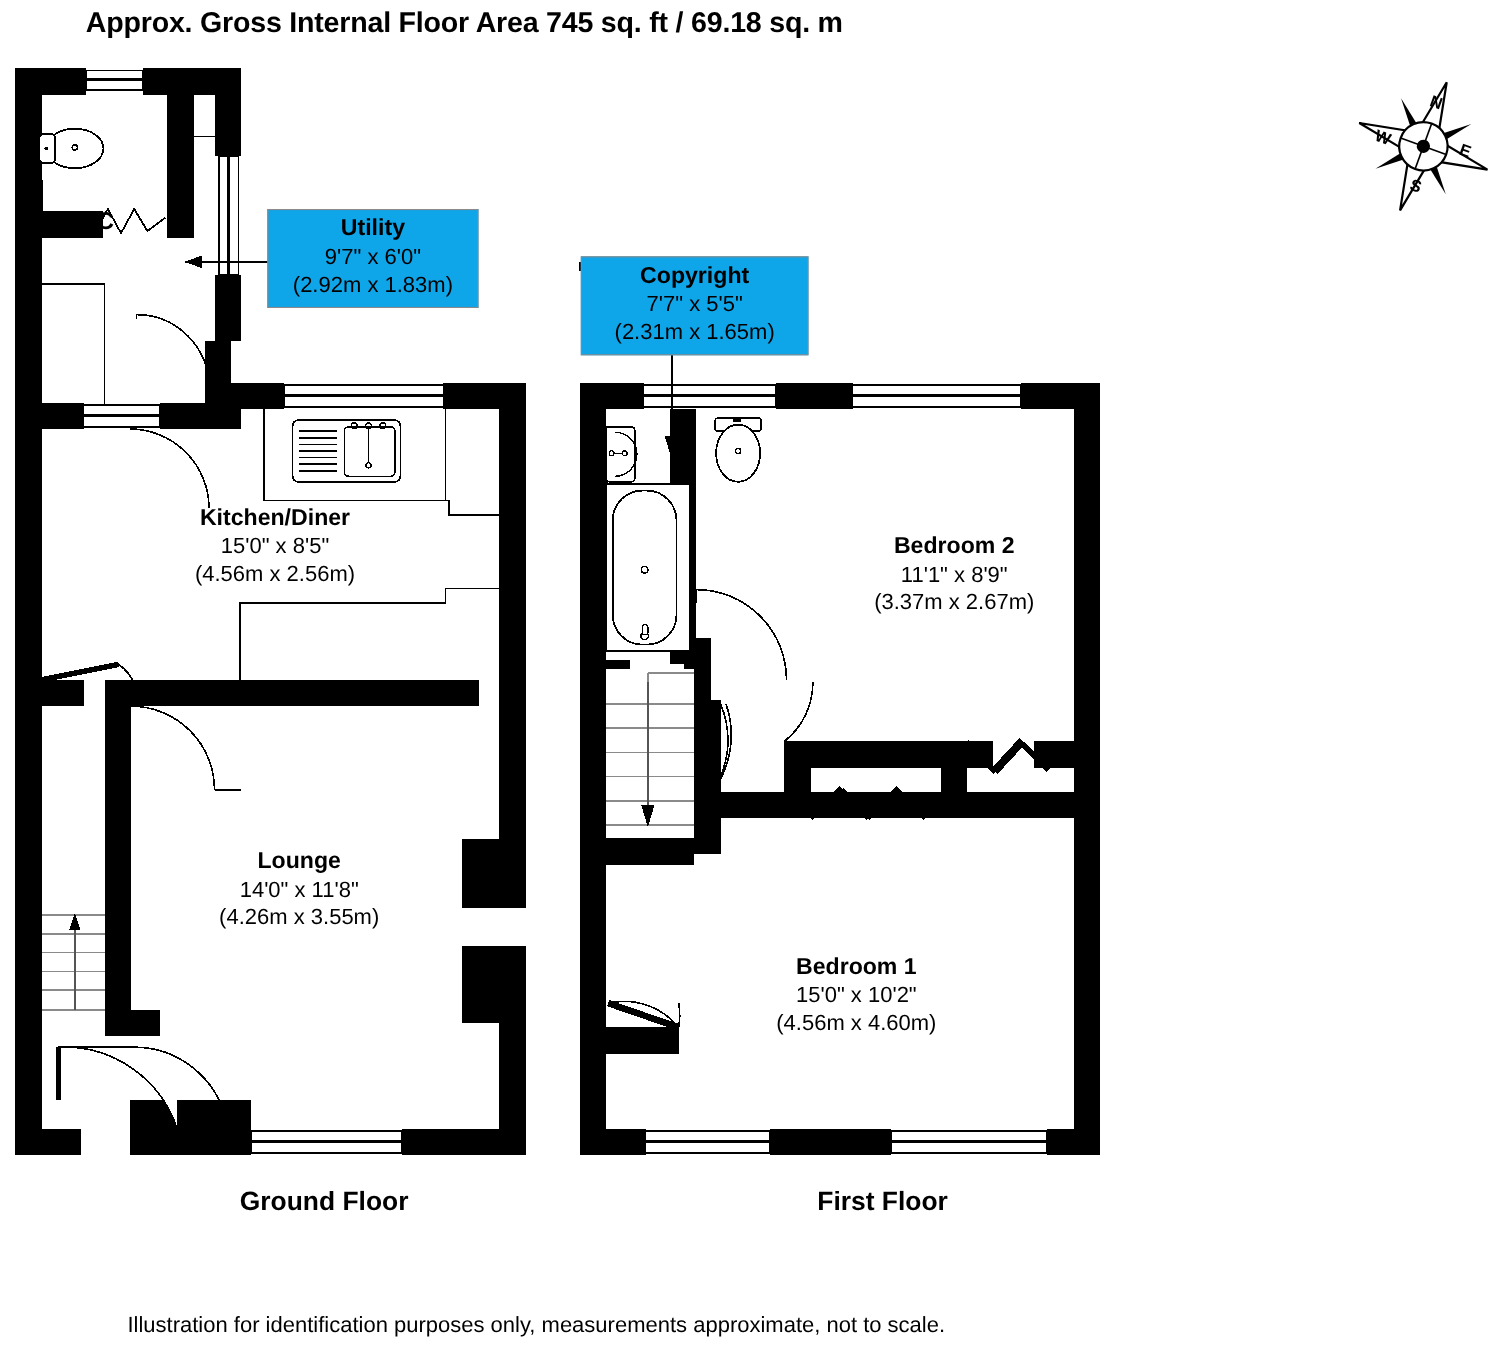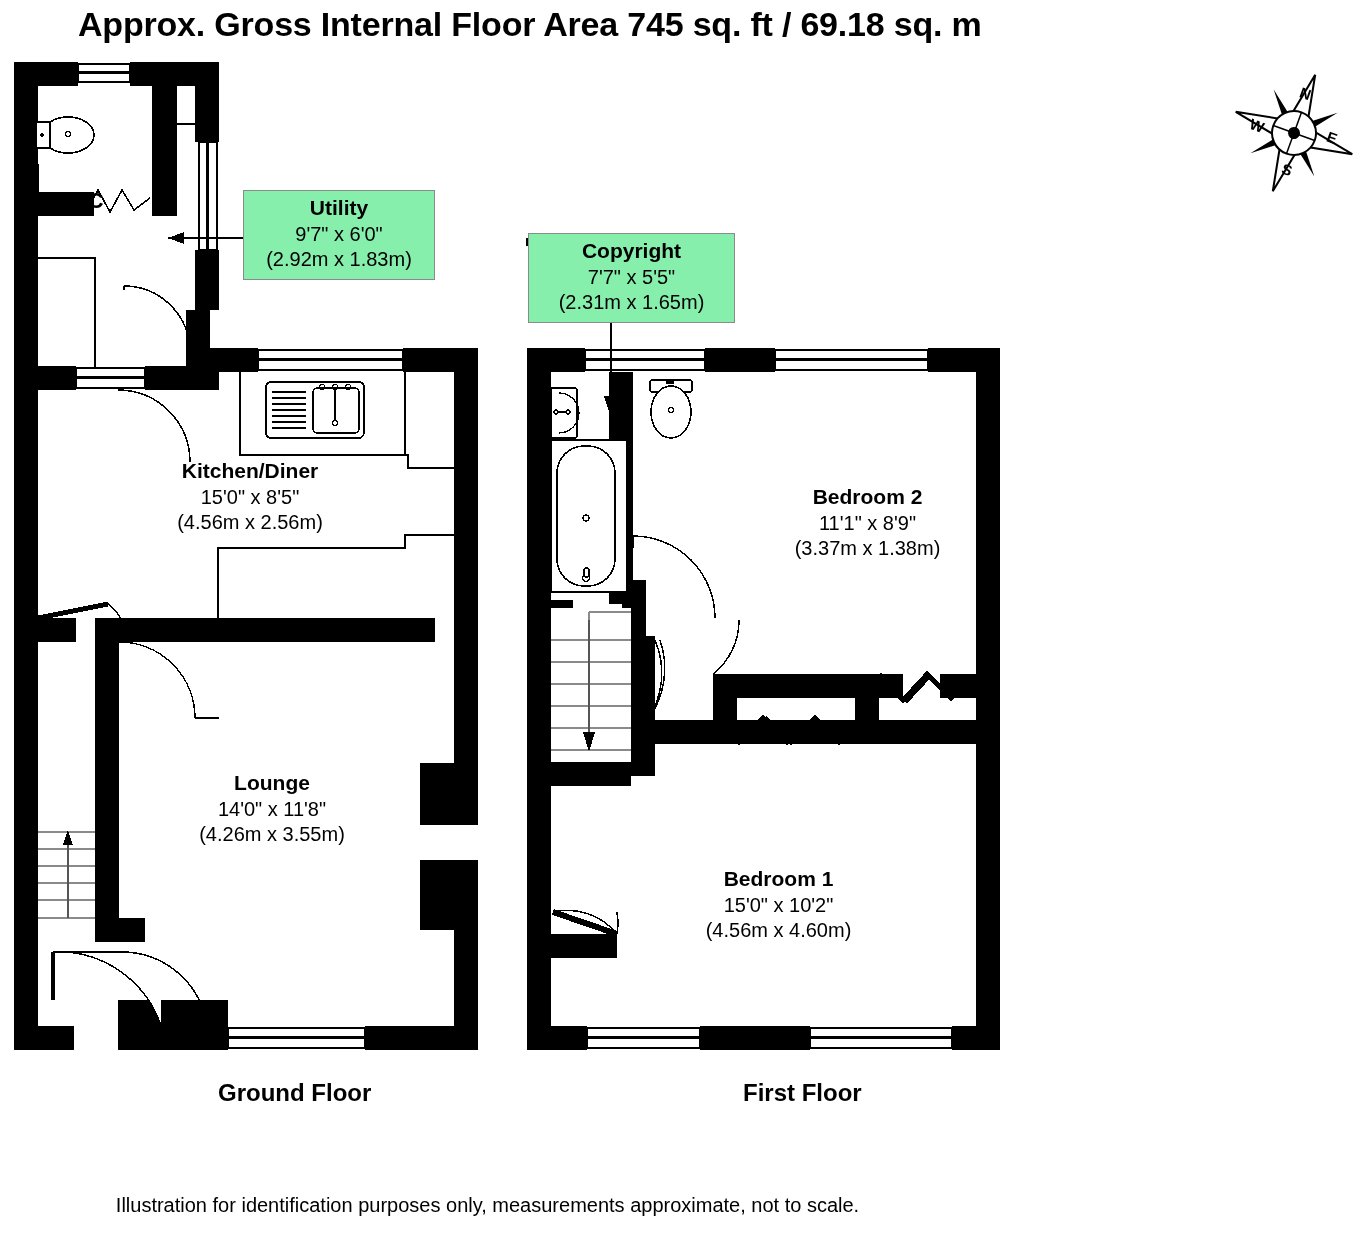--- a/index.html
+++ b/index.html
@@ -12,21 +12,21 @@
     height: 1247px;
     position: relative;
     font-family: "Liberation Sans", sans-serif;
     color: #000000;
     overflow: hidden;
   }
   .page-title {
     position: absolute;
     left: 78px;
     top: 5px;
-    font-size: 34px;
+    font-size: 26px;
     font-weight: bold;
     letter-spacing: -0.2px;
     white-space: nowrap;
   }
   .plan-svg {
     position: absolute;
     left: 0;
     top: 0;
   }
   .floor-caption {
@@ -67,21 +67,21 @@
   }
   .room-label .rname {
     font-size: 21px;
     font-weight: bold;
   }
   .room-label .rdim {
     font-size: 20px;
   }
   .room-label.boxed {
     border: 1px solid #8a8a8a;
-    background: #86efac;
+    background: #0ea5e9;
     padding: 4px 10px 6px 10px;
   }
   .wc-label {
     position: absolute;
     font-size: 22px;
     font-weight: bold;
     white-space: nowrap;
     margin-top: 32px;
   }
 </style>
@@ -404,21 +404,21 @@
 
 <div class="room-label boxed" style="left:528px; top:233px; width:185px;">
   <div class="rname">Copyright</div>
   <div class="rdim">7'7" x 5'5"</div>
   <div class="rdim">(2.31m x 1.65m)</div>
 </div>
 
 <div class="room-label" style="left:765px; top:484px; width:205px;">
   <div class="rname">Bedroom 2</div>
   <div class="rdim">11'1" x 8'9"</div>
-  <div class="rdim">(3.37m x 1.38m)</div>
+  <div class="rdim">(3.37m x 2.67m)</div>
 </div>
 
 <div class="room-label" style="left:676px; top:866px; width:205px;">
   <div class="rname">Bedroom 1</div>
   <div class="rdim">15'0" x 10'2"</div>
   <div class="rdim">(4.56m x 4.60m)</div>
 </div>
 
 <div class="floor-caption ground">Ground Floor</div>
 

